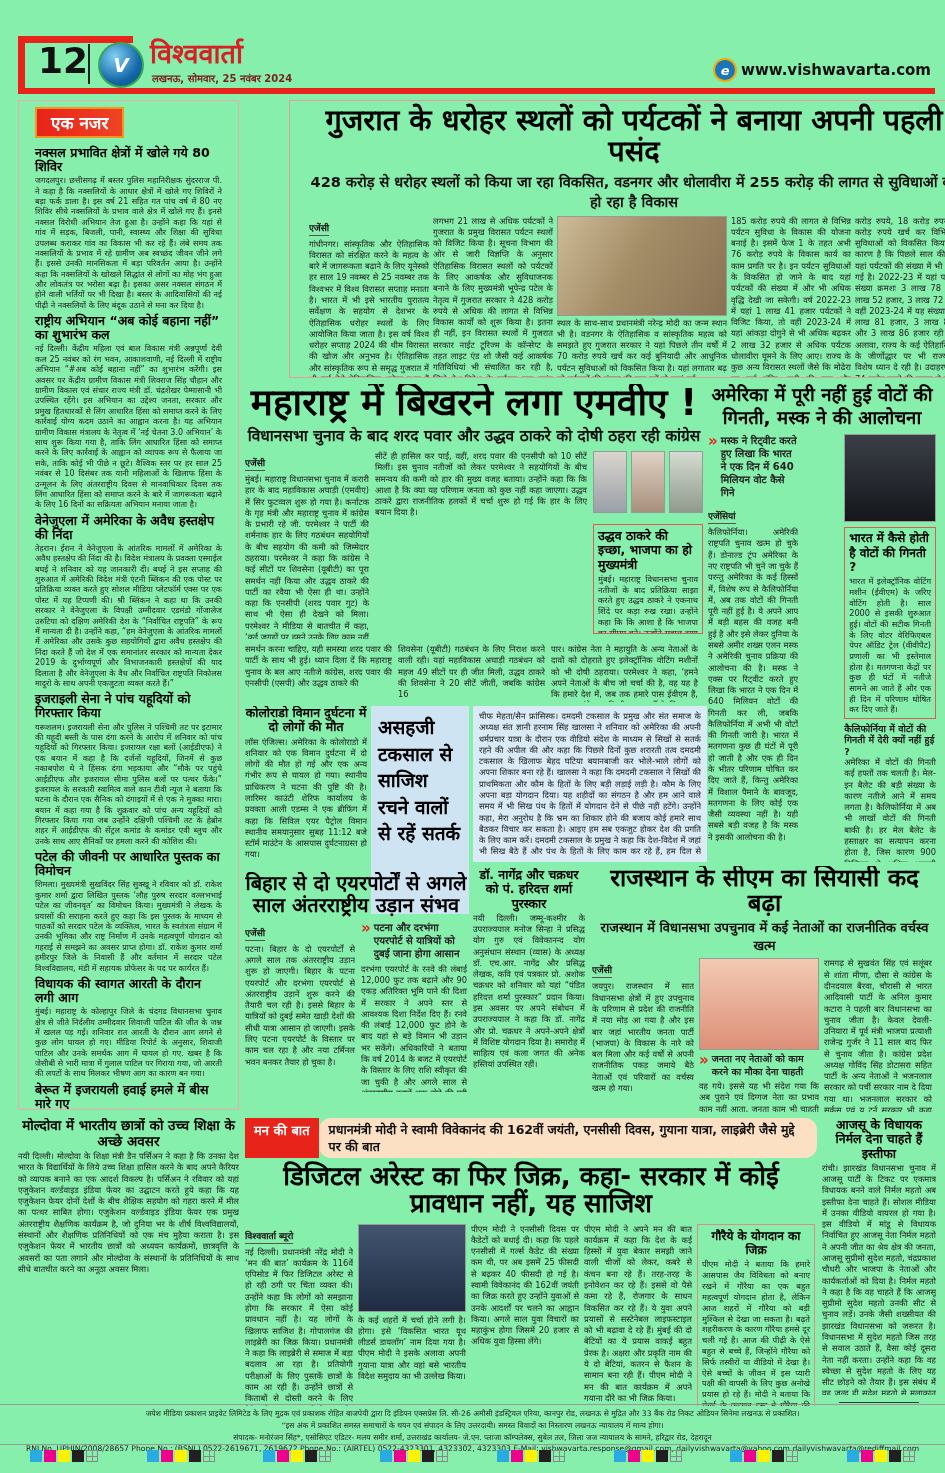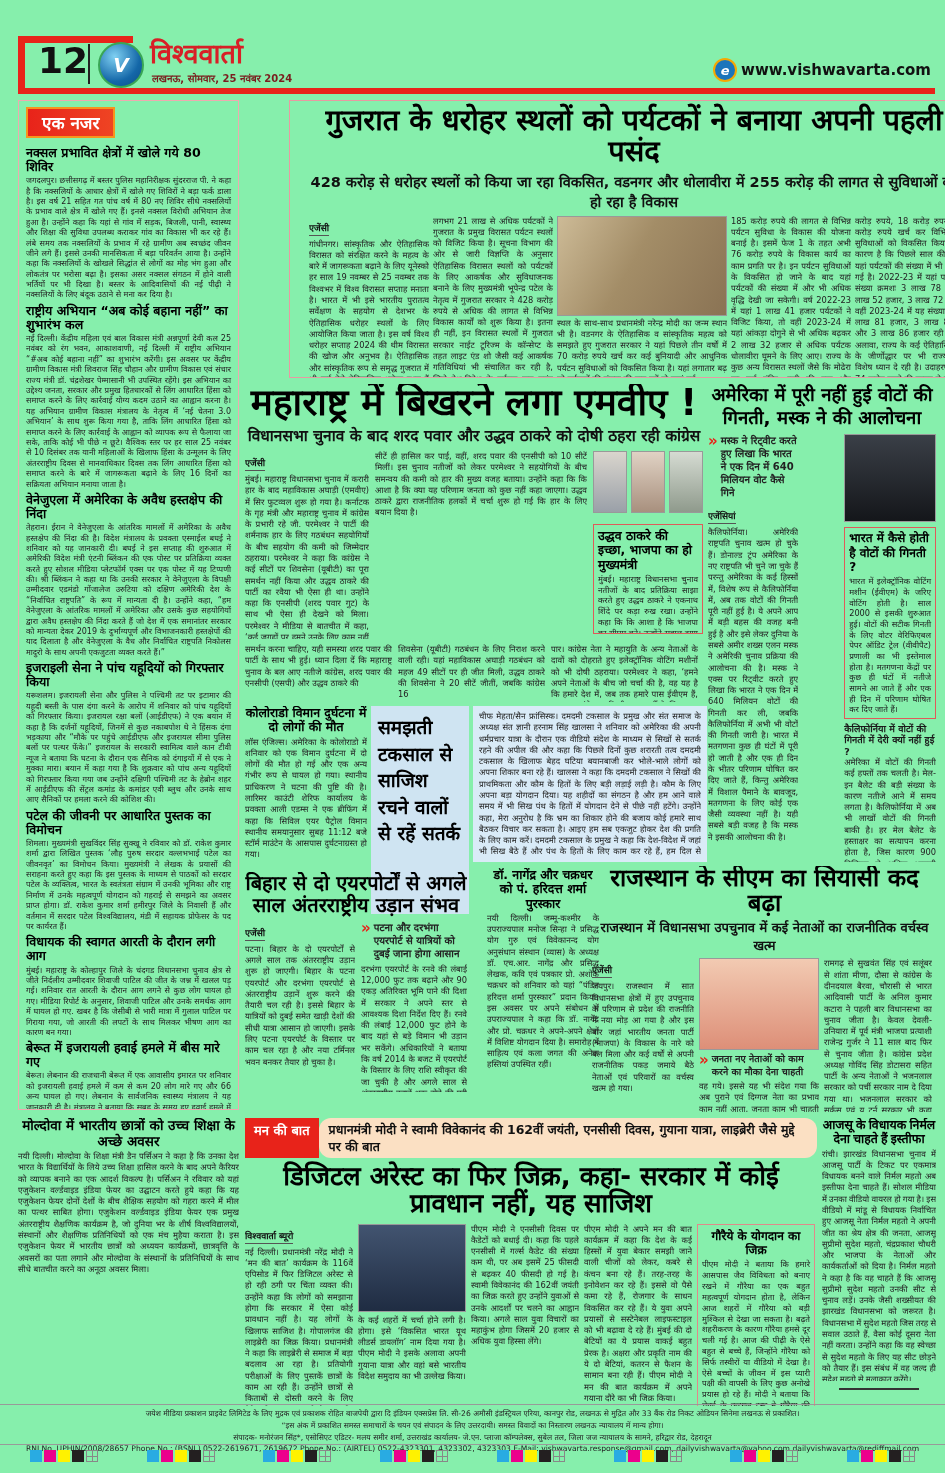--- a/index.html
+++ b/index.html
@@ -23,21 +23,21 @@
          align-items:center;justify-content:center;}
   
   .bt{font-size:8.3px;line-height:1.36;text-align:justify;color:#222;}
   .byline{display:inline-block;font-size:9px;font-weight:bold;color:#111;
           border-bottom:1px solid #555;margin-bottom:3px;padding-bottom:1px;}
   .photo{width:100%;border:1px solid #999;box-sizing:border-box;}
   .qmark{color:#e8231a;font-weight:900;font-size:15px;line-height:1;margin-right:3px;flex:0 0 auto;}
   .quote{display:flex;align-items:flex-start;font-size:10px;font-weight:bold;color:#222;line-height:1.3;}
   .ov{overflow:hidden;}
   
-  .sidebar{border:1px solid #eeaab0;padding:4px 7px;box-sizing:border-box;}
+  .sidebar{border:1px solid #eeaab0;padding:4px 16px;box-sizing:border-box;}
   .sb-label{display:inline-block;background:linear-gradient(90deg,#e8231a,#ef4423);
             border:2px solid #f7941d;color:#fff;font-size:17px;font-weight:bold;
             padding:2px 14px;margin:2px 0 5px 0;}
   .sb-head{font-size:12.6px;font-weight:bold;line-height:1.12;margin:3px 0 2px 0;color:#000;}
   .sb-body{font-size:8px;line-height:1.3;text-align:justify;color:#222;}
   
   .gj-box{border:1.5px solid #e89aa2;padding:4px 19px;box-sizing:border-box;margin-left:44px;}
   .gj-head{font-size:29px;font-weight:800;text-align:center;line-height:1.08;color:#000;}
   .gj-sub{font-size:14.5px;font-weight:bold;text-align:center;margin-top:3px;color:#111;}
   .gj-cols{display:flex;gap:4px;margin-top:5px;height:172px;overflow:hidden;}
@@ -212,21 +212,21 @@
         <div class="bt ov" style="height:130px;">अमेरिका में वोटों की गिनती कई हफ्तों तक चलती है। मेल-इन बैलेट की बड़ी संख्या के कारण नतीजे आने में समय लगता है। कैलिफोर्निया में अब भी लाखों वोटों की गिनती बाकी है। हर मेल बैलेट के हस्ताक्षर का सत्यापन करना होता है, जिस कारण 900 मिलियन से अधिक आबादी वाले कैलिफोर्निया में नतीजे आने में हफ्तों लग जाते हैं, जबकि भारत में 640 मिलियन वोट कुछ ही घंटों में गिन लिए जाते हैं।</div>
       </div>
     </div>
   </div>
 
   <div class="abs ov" style="left:245px;top:706px;width:122px;height:158px;">
     <div class="sm-head">कोलोराडो विमान दुर्घटना में दो लोगों की मौत</div>
     <div class="bt ov" style="height:125px;">लॉस एंजिल्स। अमेरिका के कोलोराडो में शनिवार को एक विमान दुर्घटना में दो लोगों की मौत हो गई और एक अन्य गंभीर रूप से घायल हो गया। स्थानीय प्राधिकरण ने घटना की पुष्टि की है। लारिमर काउंटी शेरिफ कार्यालय के प्रवक्ता आली एडम्स ने एक ब्रीफिंग में कहा कि सिविल एयर पैट्रोल विमान स्थानीय समयानुसार सुबह 11:12 बजे स्टॉर्म माउंटेन के आसपास दुर्घटनाग्रस्त हो गया।</div>
   </div>
 
-  <div class="abs dd-big ov" style="left:371px;top:706px;width:98px;height:208px;">समझती टकसाल से साजिश रचने वालों से रहें सतर्क</div>
+  <div class="abs dd-big ov" style="left:371px;top:706px;width:98px;height:208px;">असहजी टकसाल से साजिश रचने वालों से रहें सतर्क</div>
   <div class="abs dd-body ov" style="left:473px;top:706px;width:234px;height:156px;">
     <div class="bt ov" style="height:146px;">चीफ मेहता/सैन फ्रांसिस्क। दमदमी टकसाल के प्रमुख और संत समाज के अध्यक्ष संत ज्ञानी हरनाम सिंह खालसा ने शनिवार को अमेरिका की अपनी धर्मप्रचार यात्रा के दौरान एक वीडियो संदेश के माध्यम से सिखों से सतर्क रहने की अपील की और कहा कि पिछले दिनों कुछ शरारती तत्व दमदमी टकसाल के खिलाफ बेहद घटिया बयानबाजी कर भोले-भाले लोगों को अपना शिकार बना रहे हैं। खालसा ने कहा कि दमदमी टकसाल ने सिखों की प्राथमिकता और कौम के हितों के लिए बड़ी लड़ाई लड़ी है। कौम के लिए अपना बड़ा योगदान दिया। यह शहीदों का संगठन है और हम आने वाले समय में भी सिख पंथ के हितों में योगदान देने से पीछे नहीं हटेंगे। उन्होंने कहा, मेरा अनुरोध है कि भ्रम का शिकार होने की बजाय कोई हमारे साथ बैठकर विचार कर सकता है। आइए हम सब एकजुट होकर देश की प्रगति के लिए काम करें। दमदमी टकसाल के प्रमुख ने कहा कि देश-विदेश में जहां भी सिख बैठे हैं और पंथ के हितों के लिए काम कर रहे हैं, हम दिल से उनका सम्मान करते हैं। खालसा ने कहा कि महाराष्ट्र में चुनाव प्रक्रिया के दौरान सिख समाज महाराष्ट्र और संत समाज द्वारा महायुति के लिए मतदान करने की अपील का उद्देश्य महाराष्ट्र के सिख समुदाय के मुद्दों को सरकार के सामने उठाना था।</div>
   </div>
 
   <div class="abs ov" style="left:245px;top:872px;width:222px;height:240px;">
     <div class="bh-head">बिहार से दो एयरपोर्टों से अगले साल अंतरराष्ट्रीय उड़ान संभव</div>
     <div class="bh-row">
       <div style="width:110px;">
         <span class="byline">एजेंसी</span>
         <div class="bt ov" style="height:160px;">पटना। बिहार के दो एयरपोर्टों से अगले साल तक अंतरराष्ट्रीय उड़ान शुरू हो जाएगी। बिहार के पटना एयरपोर्ट और दरभंगा एयरपोर्ट से अंतरराष्ट्रीय उड़ानें शुरू करने की तैयारी चल रही है। इससे बिहार के यात्रियों को दुबई समेत खाड़ी देशों की सीधी यात्रा आसान हो जाएगी। इसके लिए पटना एयरपोर्ट के विस्तार पर काम चल रहा है और नया टर्मिनल भवन बनकर तैयार हो चुका है।</div>
@@ -234,21 +234,21 @@
       <div style="width:106px;">
         <div class="quote">
           <span class="qmark">»</span>
           <span>पटना और दरभंगा एयरपोर्ट से यात्रियों को दुबई जाना होगा आसान</span>
         </div>
         <div class="bt ov" style="height:128px;margin-top:4px;">दरभंगा एयरपोर्ट के रनवे की लंबाई 12,000 फुट तक बढ़ाने और 90 एकड़ अतिरिक्त भूमि पाने की दिशा में सरकार ने अपने स्तर से आवश्यक दिशा निर्देश दिए हैं। रनवे की लंबाई 12,000 फुट होने के बाद यहां से बड़े विमान भी उड़ान भर सकेंगे। अधिकारियों ने बताया कि वर्ष 2014 के बजट में एयरपोर्ट के विस्तार के लिए राशि स्वीकृत की जा चुकी है और अगले साल से अंतरराष्ट्रीय उड़ानें शुरू होने की पूरी उम्मीद है।</div>
       </div>
     </div>
   </div>
 
-  <div class="abs ov" style="left:487px;top:868px;width:112px;height:244px;">
+  <div class="abs ov" style="left:473px;top:868px;width:112px;height:244px;">
     <div class="sm-head">डॉ. नागेंद्र और चक्रधर को पं. हरिदत्त शर्मा पुरस्कार</div>
     <div class="bt ov" style="height:200px;">नयी दिल्ली। जम्मू-कश्मीर के उपराज्यपाल मनोज सिन्हा ने प्रसिद्ध योग गुरु एवं विवेकानन्द योग अनुसंधान संस्थान (व्यास) के अध्यक्ष डॉ. एच.आर. नागेंद्र और प्रसिद्ध लेखक, कवि एवं पत्रकार प्रो. अशोक चक्रधर को शनिवार को यहां “पंडित हरिदत्त शर्मा पुरस्कार” प्रदान किया। इस अवसर पर अपने संबोधन में उपराज्यपाल ने कहा कि डॉ. नागेंद्र और प्रो. चक्रधर ने अपने-अपने क्षेत्रों में विशिष्ट योगदान दिया है। समारोह में साहित्य एवं कला जगत की अनेक हस्तियां उपस्थित रहीं।</div>
   </div>
 
   <div class="abs ov" style="left:592px;top:866px;width:345px;height:246px;">
     <div class="rj-head">राजस्थान के सीएम का सियासी कद बढ़ा</div>
     <div class="rj-sub">राजस्थान में विधानसभा उपचुनाव में कई नेताओं का राजनीतिक वर्चस्व खत्म</div>
     <div class="rj-row">
       <div style="width:102px;">
         <span class="byline">एजेंसी</span>
@@ -288,21 +288,21 @@
         <div class="gb-body">पीएम मोदी ने बताया कि हमारे आसपास जैव विविधता को बनाए रखने में गौरैया का एक बहुत महत्वपूर्ण योगदान होता है, लेकिन आज शहरों में गौरैया को बड़ी मुश्किल से देखा जा सकता है। बढ़ते शहरीकरण के कारण गौरैया हमसे दूर चली गई है। आज की पीढ़ी के ऐसे बहुत से बच्चे हैं, जिन्होंने गौरैया को सिर्फ तस्वीरों या वीडियो में देखा है। ऐसे बच्चों के जीवन में इस प्यारी पक्षी की वापसी के लिए कुछ अनोखे प्रयास हो रहे हैं। मोदी ने बताया कि चेन्नई के कूडुगल ट्रस्ट ने गौरैया की आबादी बढ़ाने के लिए स्कूल के बच्चों को अपने अभियान में शामिल किया है।</div>
       </div>
     </div>
   </div>
 
   <div class="abs ov" style="left:18px;top:1118px;width:221px;height:285px;">
     <div class="sm-head" style="font-size:13.5px;">मोल्दोवा में भारतीय छात्रों को उच्च शिक्षा के अच्छे अवसर</div>
     <div class="bt ov" style="height:248px;">नयी दिल्ली। मोल्दोवा के शिक्षा मंत्री डैन पर्सिअन ने कहा है कि उनका देश भारत के विद्यार्थियों के लिये उच्च शिक्षा हासिल करने के बाद अपने कैरियर को व्यापक बनाने का एक आदर्श विकल्प है। पर्सिअन ने रविवार को यहां एजुकेशन वर्ल्डवाइड इंडिया फेयर का उद्घाटन करते हुये कहा कि यह एजुकेशन फेयर दोनों देशों के बीच शैक्षिक सहयोग को गहरा करने में मील का पत्थर साबित होगा। एजुकेशन वर्ल्डवाइड इंडिया फेयर एक प्रमुख अंतरराष्ट्रीय शैक्षणिक कार्यक्रम है, जो दुनिया भर के शीर्ष विश्वविद्यालयों, संस्थानों और शैक्षणिक प्रतिनिधियों को एक मंच मुहैया कराता है। इस एजुकेशन फेयर में भारतीय छात्रों को अध्ययन कार्यक्रमों, छात्रवृत्ति के अवसरों का पता लगाने और मोल्दोवा के संस्थानों के प्रतिनिधियों के साथ सीधे बातचीत करने का अनूठा अवसर मिला।</div>
   </div>
 
-  <div class="abs ov" style="left:822px;top:1118px;width:114px;height:285px;font-family:Liberation Serif, serif;">
+  <div class="abs ov" style="left:822px;top:1118px;width:114px;height:285px;">
     <div class="sm-head">आजसू के विधायक निर्मल देना चाहते हैं इस्तीफा</div>
     <div class="bt ov" style="height:232px;">रांची। झारखंड विधानसभा चुनाव में आजसू पार्टी के टिकट पर एकमात्र विधायक बनने वाले निर्मल महतो अब इस्तीफा देना चाहते हैं। सोशल मीडिया में उनका वीडियो वायरल हो गया है। इस वीडियो में मांडू से विधायक निर्वाचित हुए आजसू नेता निर्मल महतो ने अपनी जीत का श्रेय क्षेत्र की जनता, आजसू सुप्रीमो सुदेश महतो, चंद्रप्रकाश चौधरी और भाजपा के नेताओं और कार्यकर्ताओं को दिया है। निर्मल महतो ने कहा है कि वह चाहते हैं कि आजसू सुप्रीमो सुदेश महतो उनकी सीट से चुनाव लड़ें। उनके जैसी शख्सीयत की झारखंड विधानसभा को जरूरत है। विधानसभा में सुदेश महतो जिस तरह से सवाल उठाते हैं, वैसा कोई दूसरा नेता नहीं करता। उन्होंने कहा कि वह स्वेच्छा से सुदेश महतो के लिए यह सीट छोड़ने को तैयार हैं। इस संबंध में वह जल्द ही सुदेश महतो से मुलाकात करेंगे।</div>
     <div class="end-rule"></div>
   </div>
 
   <div class="abs rule" style="left:0;top:1404px;width:945px;height:1px;"></div>
   <div class="abs" style="left:0;top:1408px;width:945px;">
     <div class="ft-line">जयेश मीडिया प्रकाशन प्राइवेट लिमिटेड के लिए मुद्रक एवं प्रकाशक रोहित बाजपेयी द्वारा दि इंडियन एक्सप्रेस लि. सी-26 अमौसी इंडस्ट्रियल एरिया, कानपुर रोड, लखनऊ से मुद्रित और 33 बैंक रोड निकट ओडियन सिनेमा लखनऊ से प्रकाशित।</div>
     <div class="ft-line">“इस अंक में प्रकाशित समस्त समाचारों के चयन एवं संपादन के लिए उत्तरदायी। समस्त विवादों का निस्तारण लखनऊ न्यायालय में मान्य होगा।</div>
     <div class="ft-line">संपादक- मनोरंजन सिंह*, एसोसिएट एडिटर- मलय समीर शर्मा, उत्तराखंड कार्यालय- जे.एन. प्लाजा कॉम्पलेक्स, सुबेल तल, जिला जज न्यायालय के सामने, हरिद्वार रोड, देहरादून</div>

